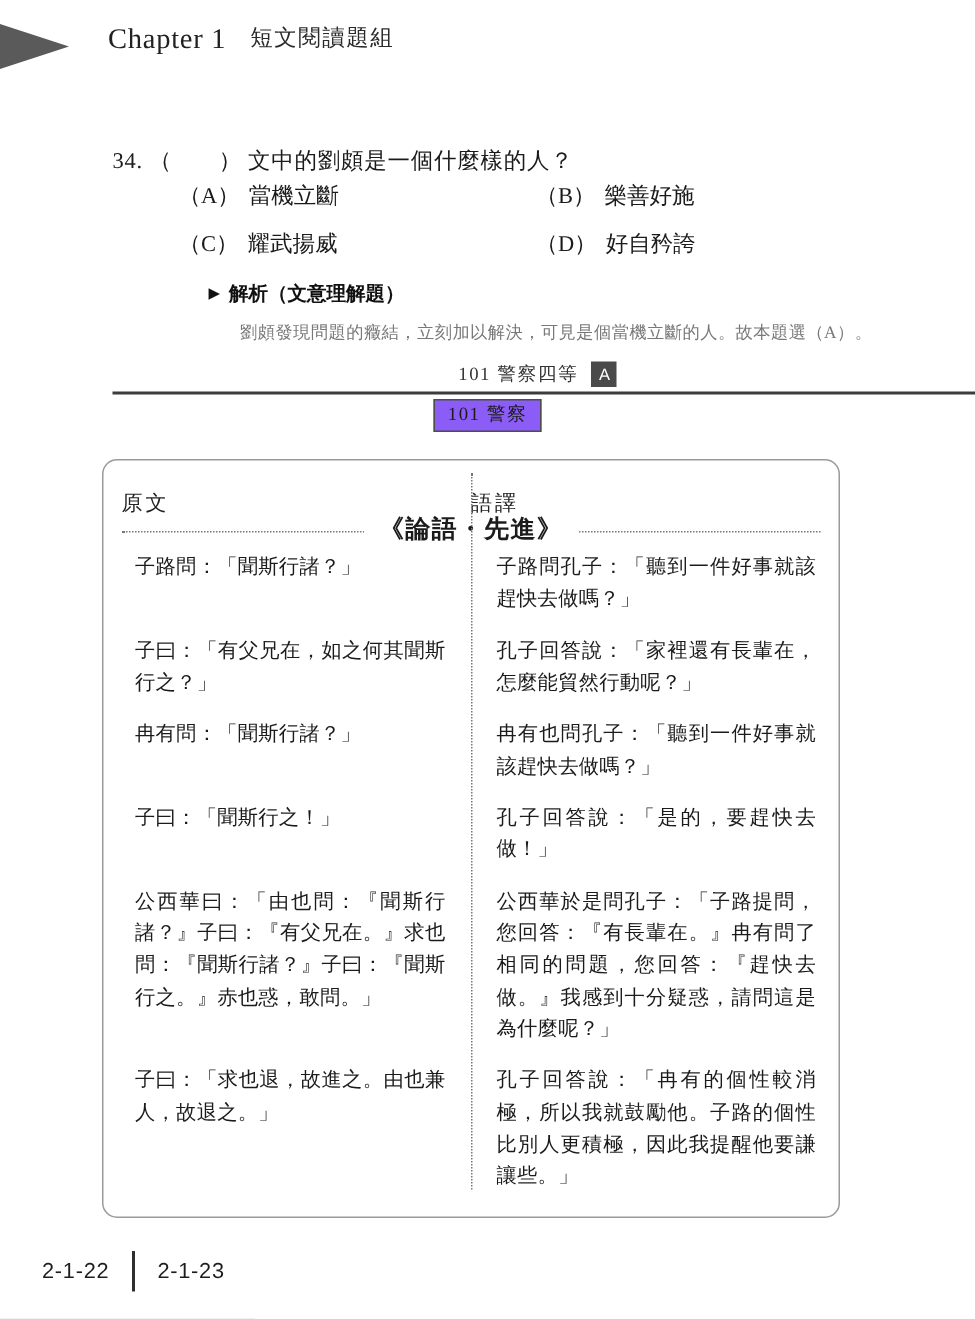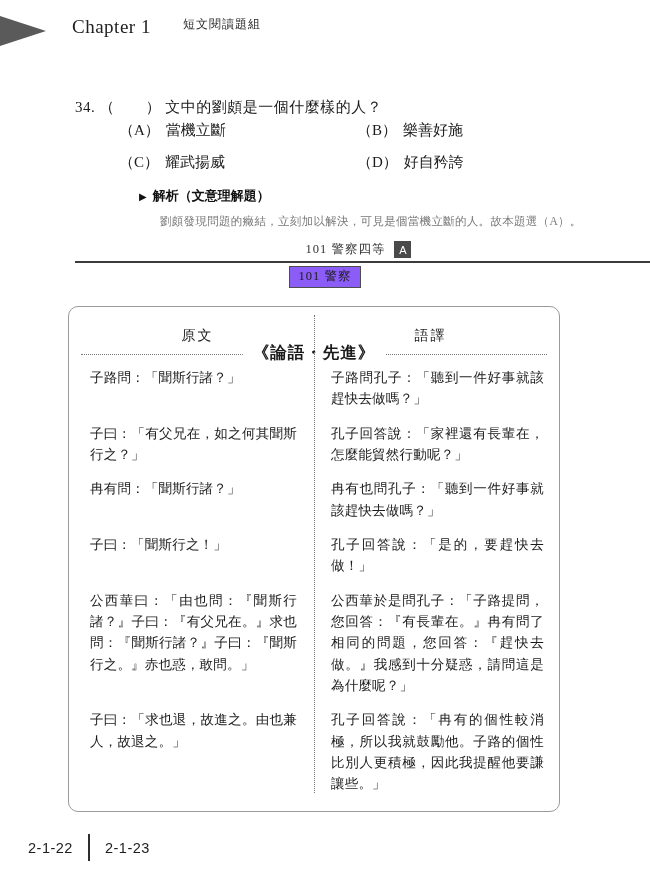--- a/index.html
+++ b/index.html
@@ -13,21 +13,21 @@
 
   
   .chap-header { position:absolute; top:16px; left:0; display:flex; }
   .chap-tri {
     width:0; height:0;
     border-top:15px solid transparent;
     border-bottom:15px solid transparent;
     border-left:46px solid #5a5a5a;
   }
   .chap-title { font-size:19px; margin-left:26px; letter-spacing:0.5px; color:#222; }
-  .chap-section { font-size:12px; margin-left:32px; font-family:"Liberation Sans","DejaVu Sans",sans-serif; color:#2a2a2a; letter-spacing:1px; }
+  .chap-section { font-size:15px; margin-left:16px; font-family:"Liberation Sans","DejaVu Sans",sans-serif; color:#2a2a2a; letter-spacing:1px; }
 
   
   .question { position:absolute; top:98px; left:75px; right:0; }
   .q-line { font-size:15px; letter-spacing:0.5px; }
   .q-number { margin-right:4px; }
   .q-bracket { margin-right:4px; }
   .options {
     margin:4px 0 0 44px;
     display:grid; grid-template-columns:238px auto; row-gap:13px;
     font-size:15px;
@@ -66,21 +66,21 @@
   .passage-title {
     position:absolute; top:-13px; left:50%; transform:translateX(-50%);
     background:#fff; padding:0 10px; font-size:16.5px; font-weight:bold;
     letter-spacing:1px; white-space:nowrap;margin-top:48px;
   }
   .v-divider {
     position:absolute; left:50%; top:8px; bottom:18px;
     border-left:1px dotted #777;
   }
   .thead { display:flex; margin:0 12px; border-bottom:1px dotted #777; }
-  .th { width:50%; text-align:center; padding:20px 0 9px; font-size:14px; letter-spacing:2px; color:#222; }
+  .th { width:50%; padding:20px 0 9px; font-size:14px; letter-spacing:2px; color:#222; }
   .row { display:flex; margin-top:13px; }
   .row:first-child { margin-top:12px; }
   .cell {
     width:50%; box-sizing:border-box; font-size:13.5px; line-height:1.58;
     letter-spacing:0.2px; text-align:justify; color:#1b1b1b;
   }
   .cell-orig  { padding:0 17px 0 21px; }
   .cell-trans { padding:0 15px 0 17px; }
 
   

